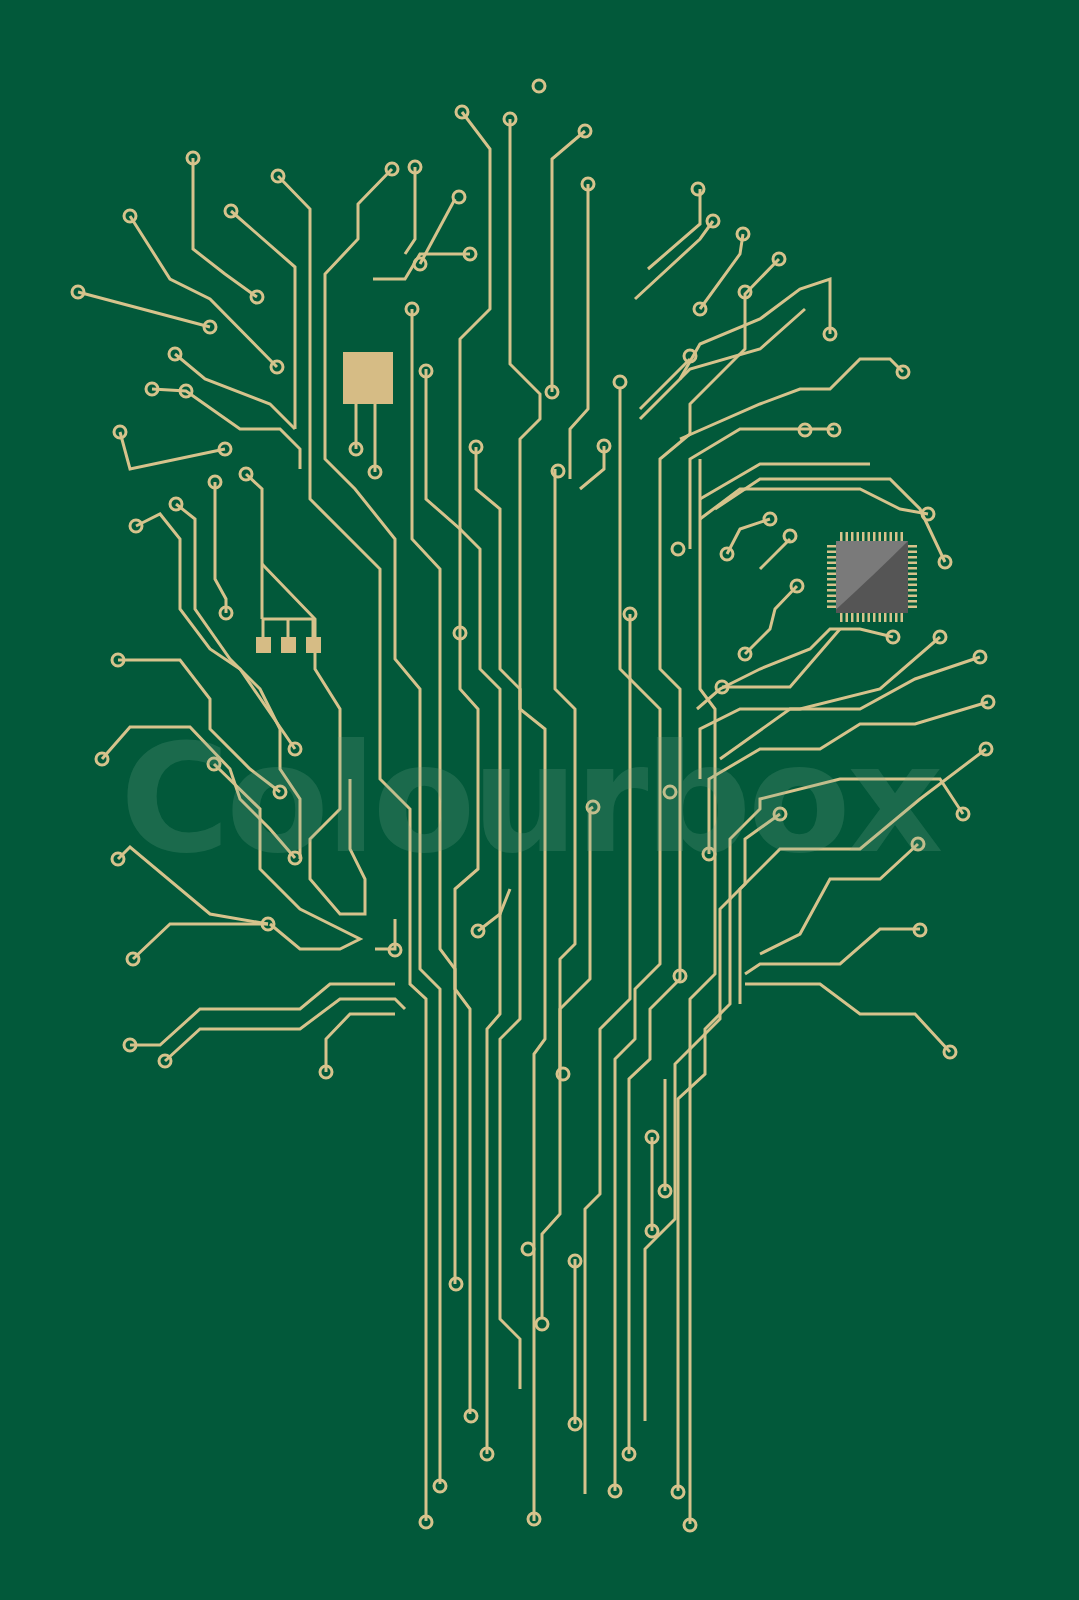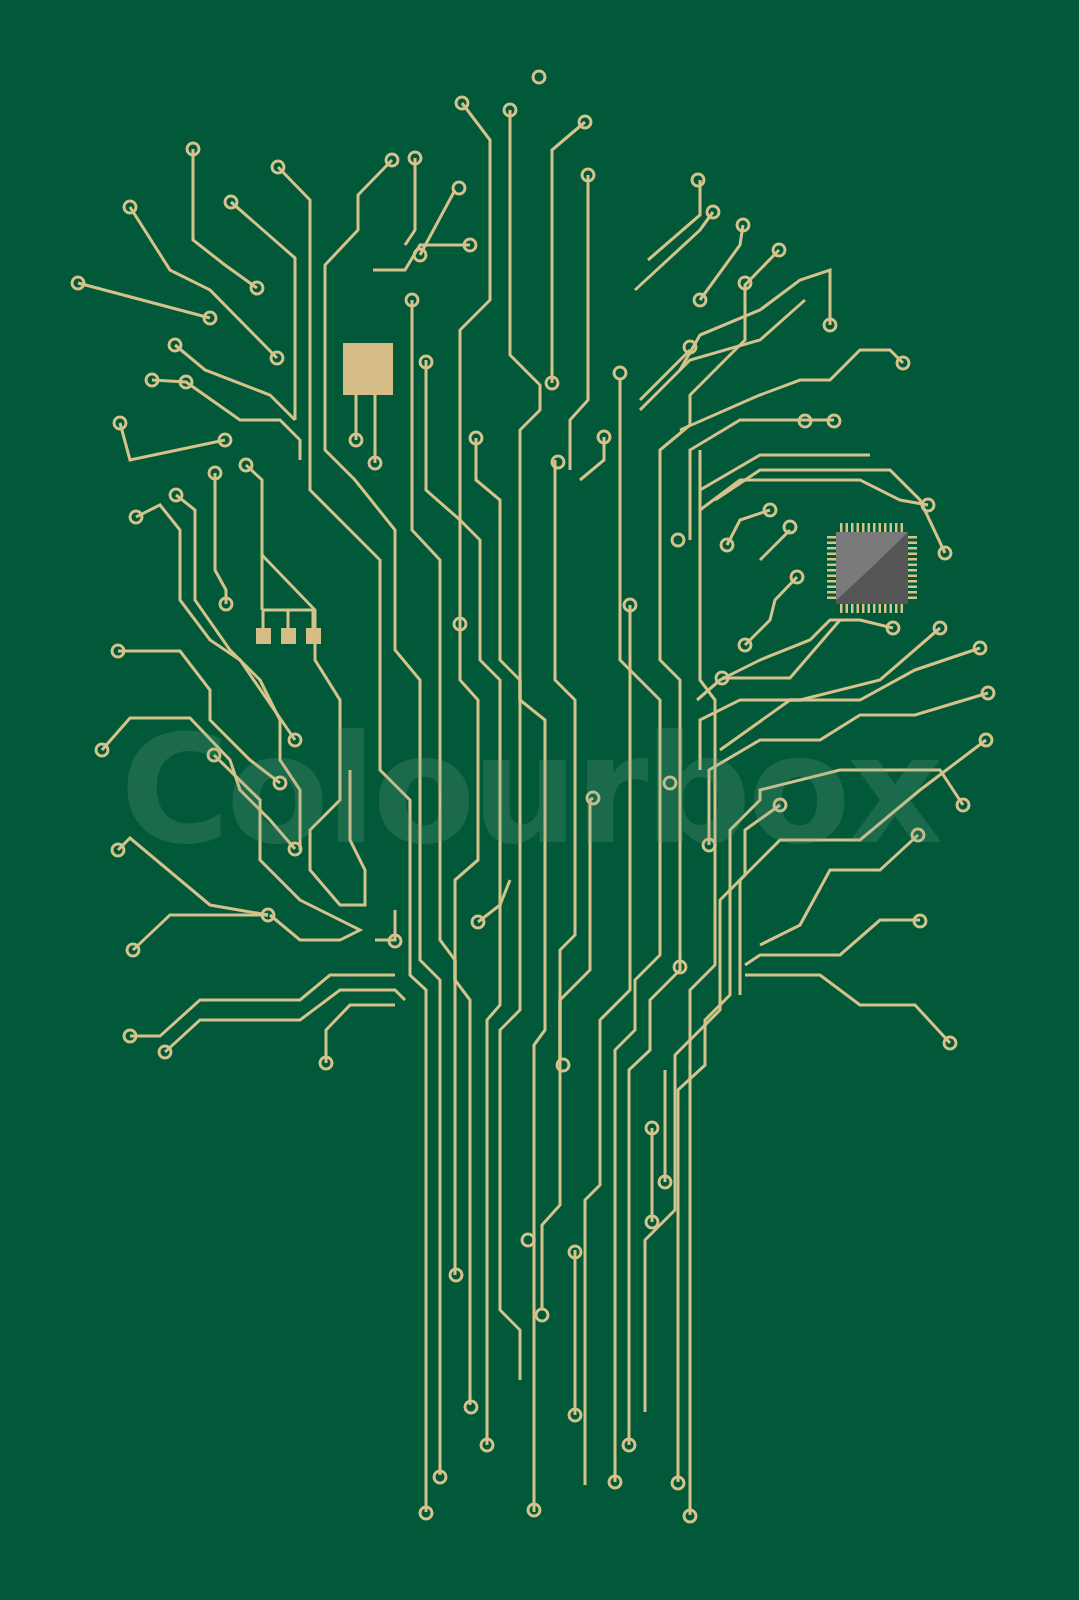--- a/index.html
+++ b/index.html
@@ -1,17 +1,17 @@
 <!DOCTYPE html>
 <html><head>
 <meta charset="utf-8">
 <style>
   html, body { margin: 0; padding: 0; }
   body { width: 1079px; height: 1600px; background: #02593a; overflow: hidden; font-family: "DejaVu Sans", sans-serif; }
-  #stage { position: absolute; left: 0; top: 0; width: 1079px; height: 1300px; }
+  #stage { position: absolute; left: 0; top: 9px; width: 1079px; height: 1300px; }
   .trace { fill: none; stroke: #d6c38c; stroke-width: 3; stroke-linejoin: miter; }
   .pad { fill: none; stroke: #d6c38c; stroke-width: 3; }
   .watermark { position: absolute; left: 120px; top: 715px; width: 800px; text-align: center;
     font-family: "DejaVu Sans", sans-serif; font-weight: bold; font-size: 150px; letter-spacing: -4px;
     color: rgba(120, 170, 140, 0.22); pointer-events: none; line-height: 1; }
 </style>
 </head>
 <body style="background: rgb(2, 89, 58);">
 
 <div id="stage">

